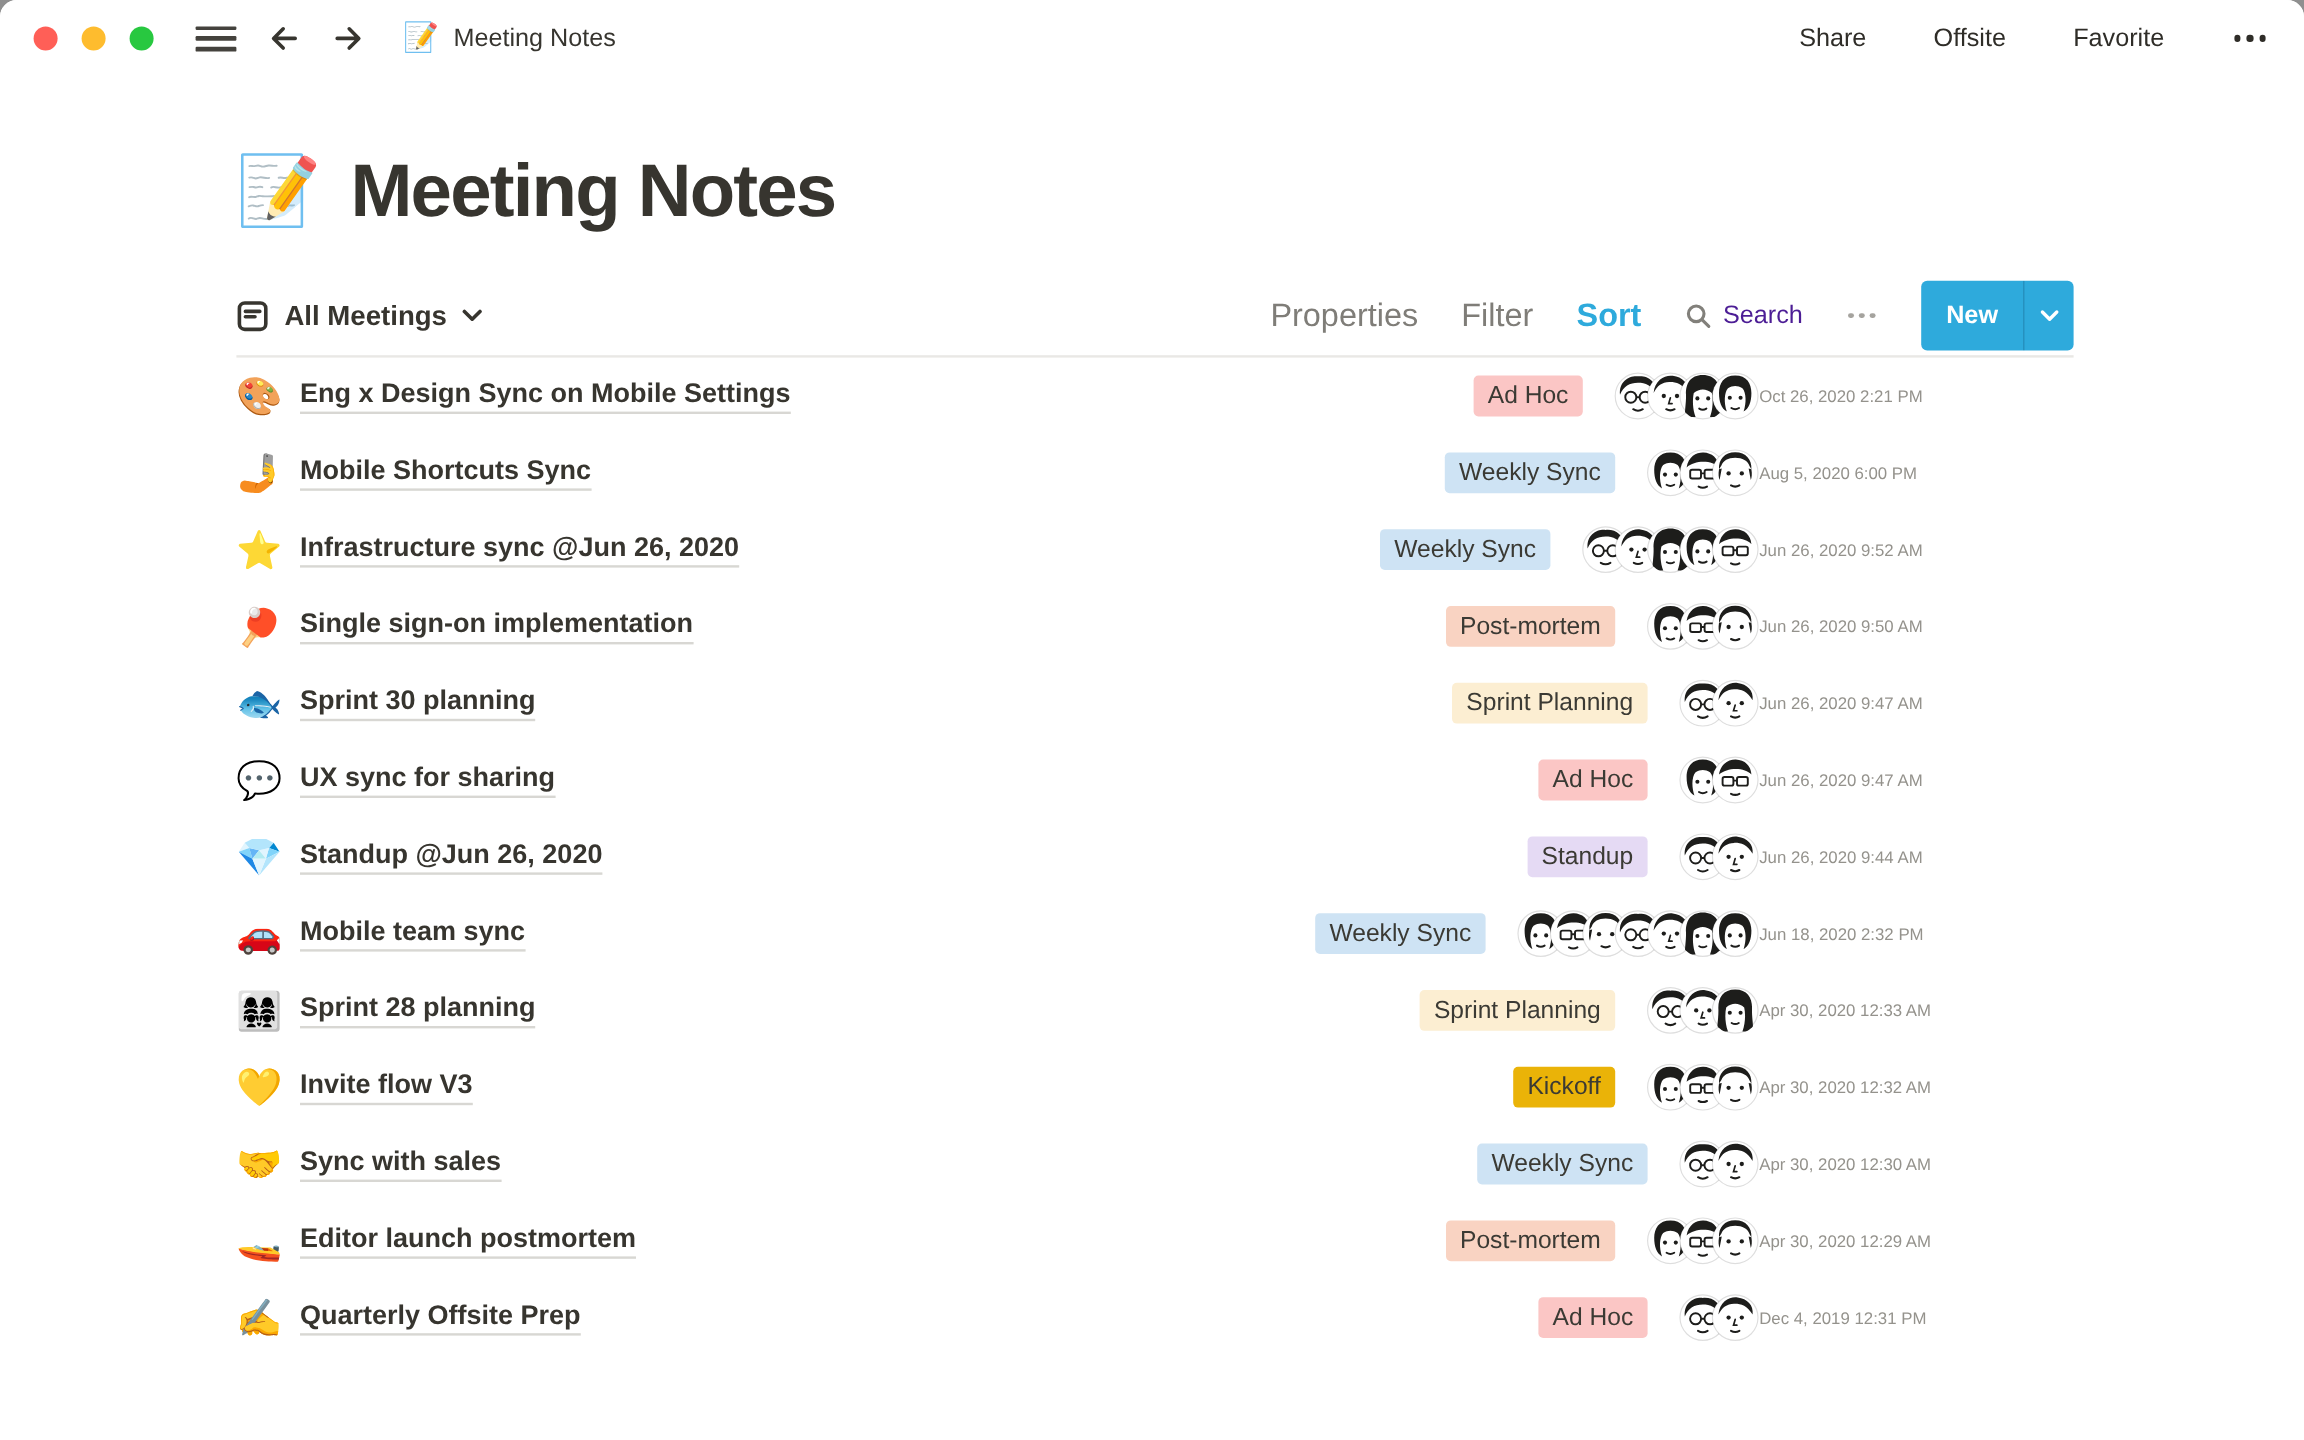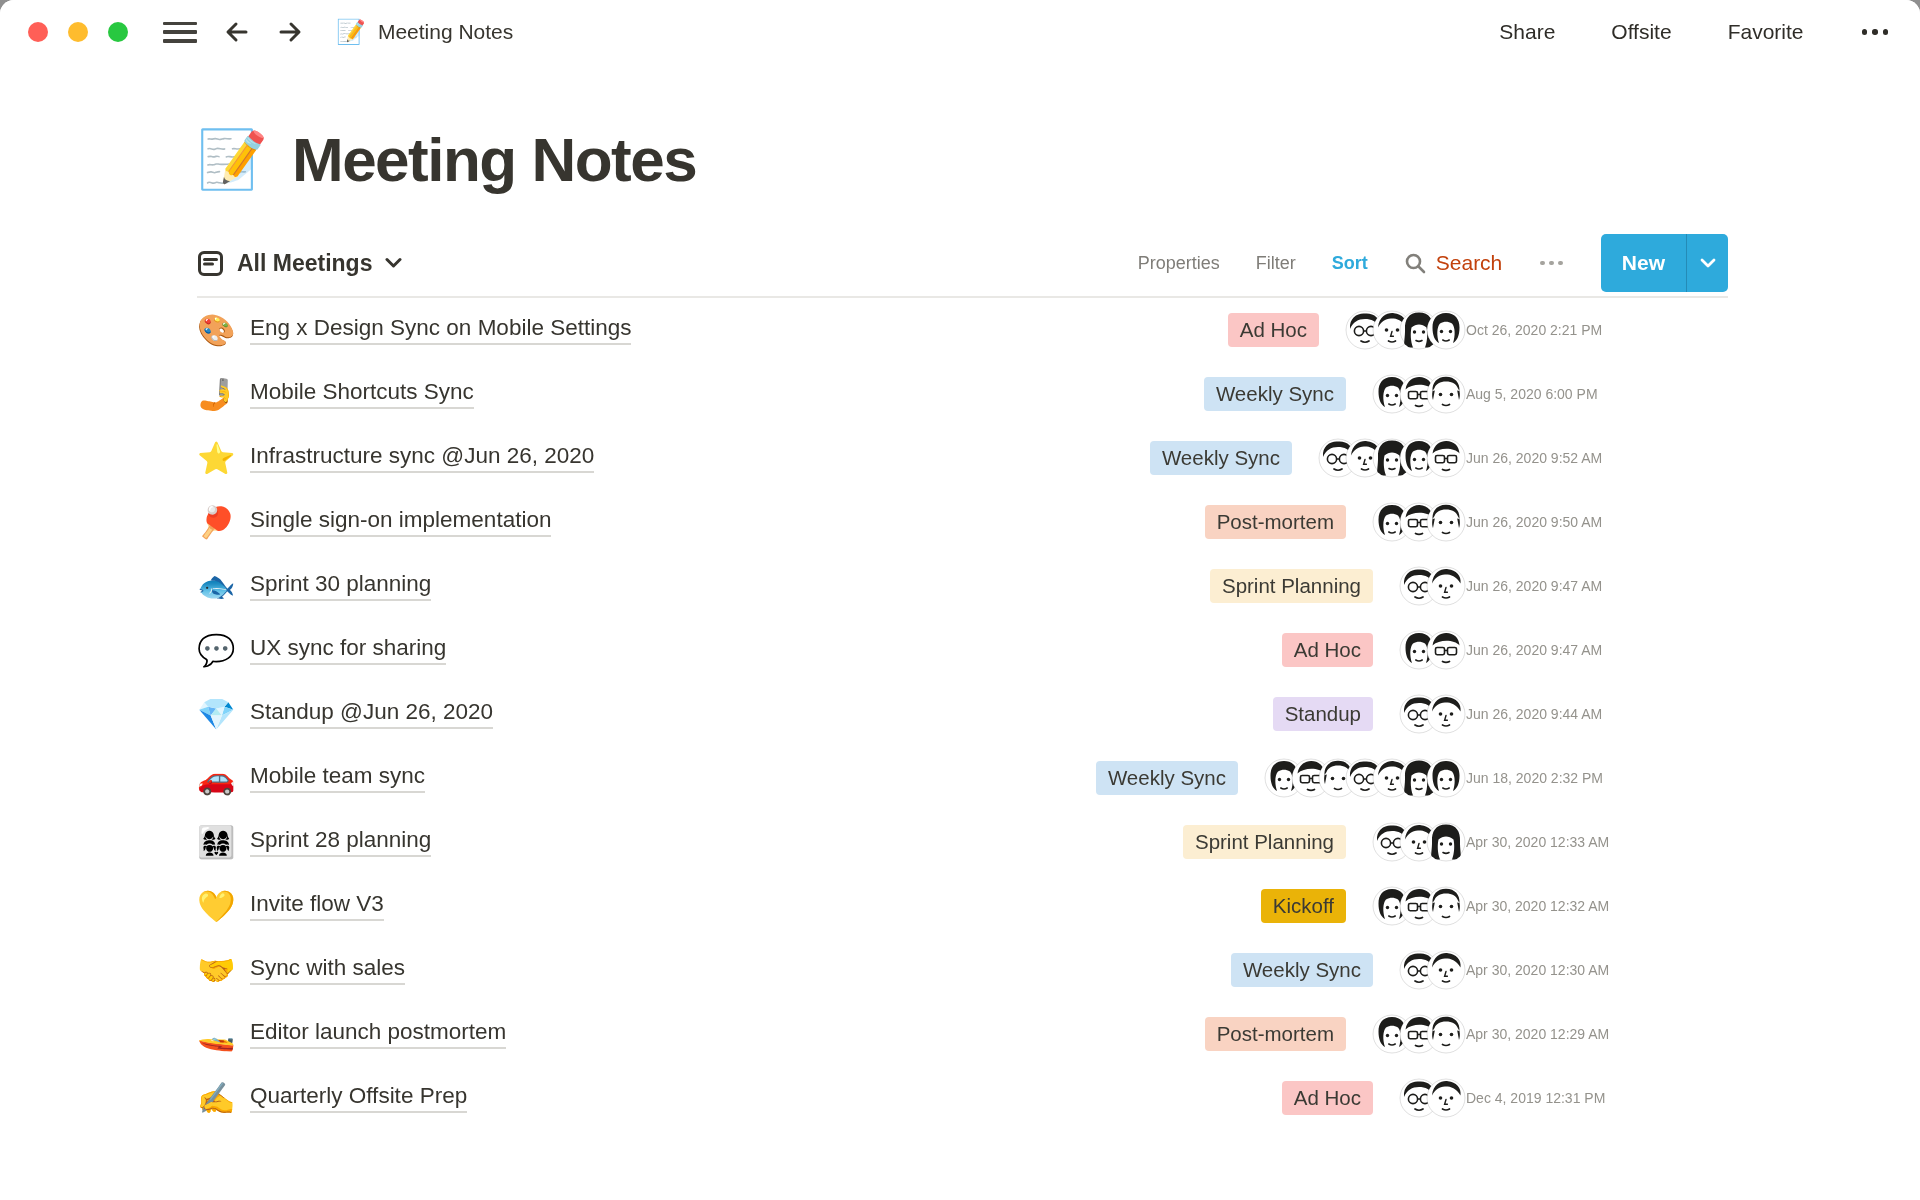--- a/index.html
+++ b/index.html
@@ -30,36 +30,36 @@
   .content { padding:0 192px 0 197px; }
   .page-head { display:flex; align-items:center; gap:24px; margin-top:60px; }
   .page-head .emoji { font-size:57px; line-height:1; }
   h1 { font-size:62px; font-weight:700; letter-spacing:-1.5px; color:#37352f; }
 
   
   .viewbar { display:flex; align-items:center; margin-top:46px; height:44px; }
   .view-left { display:flex; align-items:center; gap:13px; cursor:pointer;justify-content:flex-end; }
   .view-label { font-size:23px; font-weight:700; color:#37352f; }
   .view-right { margin-left:auto; display:flex; align-items:center; gap:36px; }
-  .menu-item { font-size:18px; color:#7f7d78; cursor:pointer; }
+  .menu-item { font-size:27px; color:#7f7d78; cursor:pointer; }
   .menu-item.active { color:var(--accent,#2eaadc);font-weight:bold; }
   .search { display:flex; align-items:center; gap:9px; cursor:pointer; }
-  .search span { font-size:21px; color:#c2410c; }
+  .search span { font-size:21px; color:#4c1d95; }
   .bar-more { display:flex; gap:4.5px; align-items:center; cursor:pointer; padding:6px 2px; }
   .bar-more i { width:4.5px; height:4.5px; border-radius:50%; background:#a5a39e; }
   .new-btn { display:flex; align-items:stretch; background:var(--accent,#2eaadc); border-radius:5px; overflow:hidden; height:58px; cursor:pointer; }
   .new-main { display:flex; align-items:center; padding:0 21px; color:#fff; font-size:21px; font-weight:600; }
   .new-chev { width:42px; display:flex; align-items:center; justify-content:center; border-left:1.5px solid rgba(10,60,90,0.28); }
 
   .divider { height:2px; background:#e9e8e5; margin-top:11px; }
 
   
   .row { height:64px; display:flex; align-items:center; }
   .row-emoji { width:53px; font-size:31px; line-height:1; flex:none; }
-  .row-title { font-size:22.5px; font-weight:400; color:#37352f; border-bottom:2px solid #d8d7d3; padding-bottom:2px; cursor:pointer; white-space:nowrap; }
+  .row-title { font-size:22.5px; font-weight:700; color:#37352f; border-bottom:2px solid #d8d7d3; padding-bottom:2px; cursor:pointer; white-space:nowrap; }
   .row-right { margin-left:auto; display:flex; align-items:center; }
   .badge { height:34px; line-height:34px; padding:0 12px; border-radius:4px; font-size:20.5px; color:#3b3a34; margin-right:26px; white-space:nowrap; cursor:pointer; }
   .avatars { display:flex; align-items:center; cursor:pointer; }
   .avatar { width:40px; height:40px; flex:none; border-radius:50%; }
   .avatar + .avatar { margin-left:-13px; }
   .row-date { width:262px; font-size:14px; color:#94928c; white-space:nowrap; }
 
   svg .stroke { stroke:#37352f; stroke-width:3; fill:none; stroke-linecap:round; stroke-linejoin:round; }
   svg .stroke-thin { stroke:#82807b; stroke-width:2.6; fill:none; stroke-linecap:round; }
 </style>

